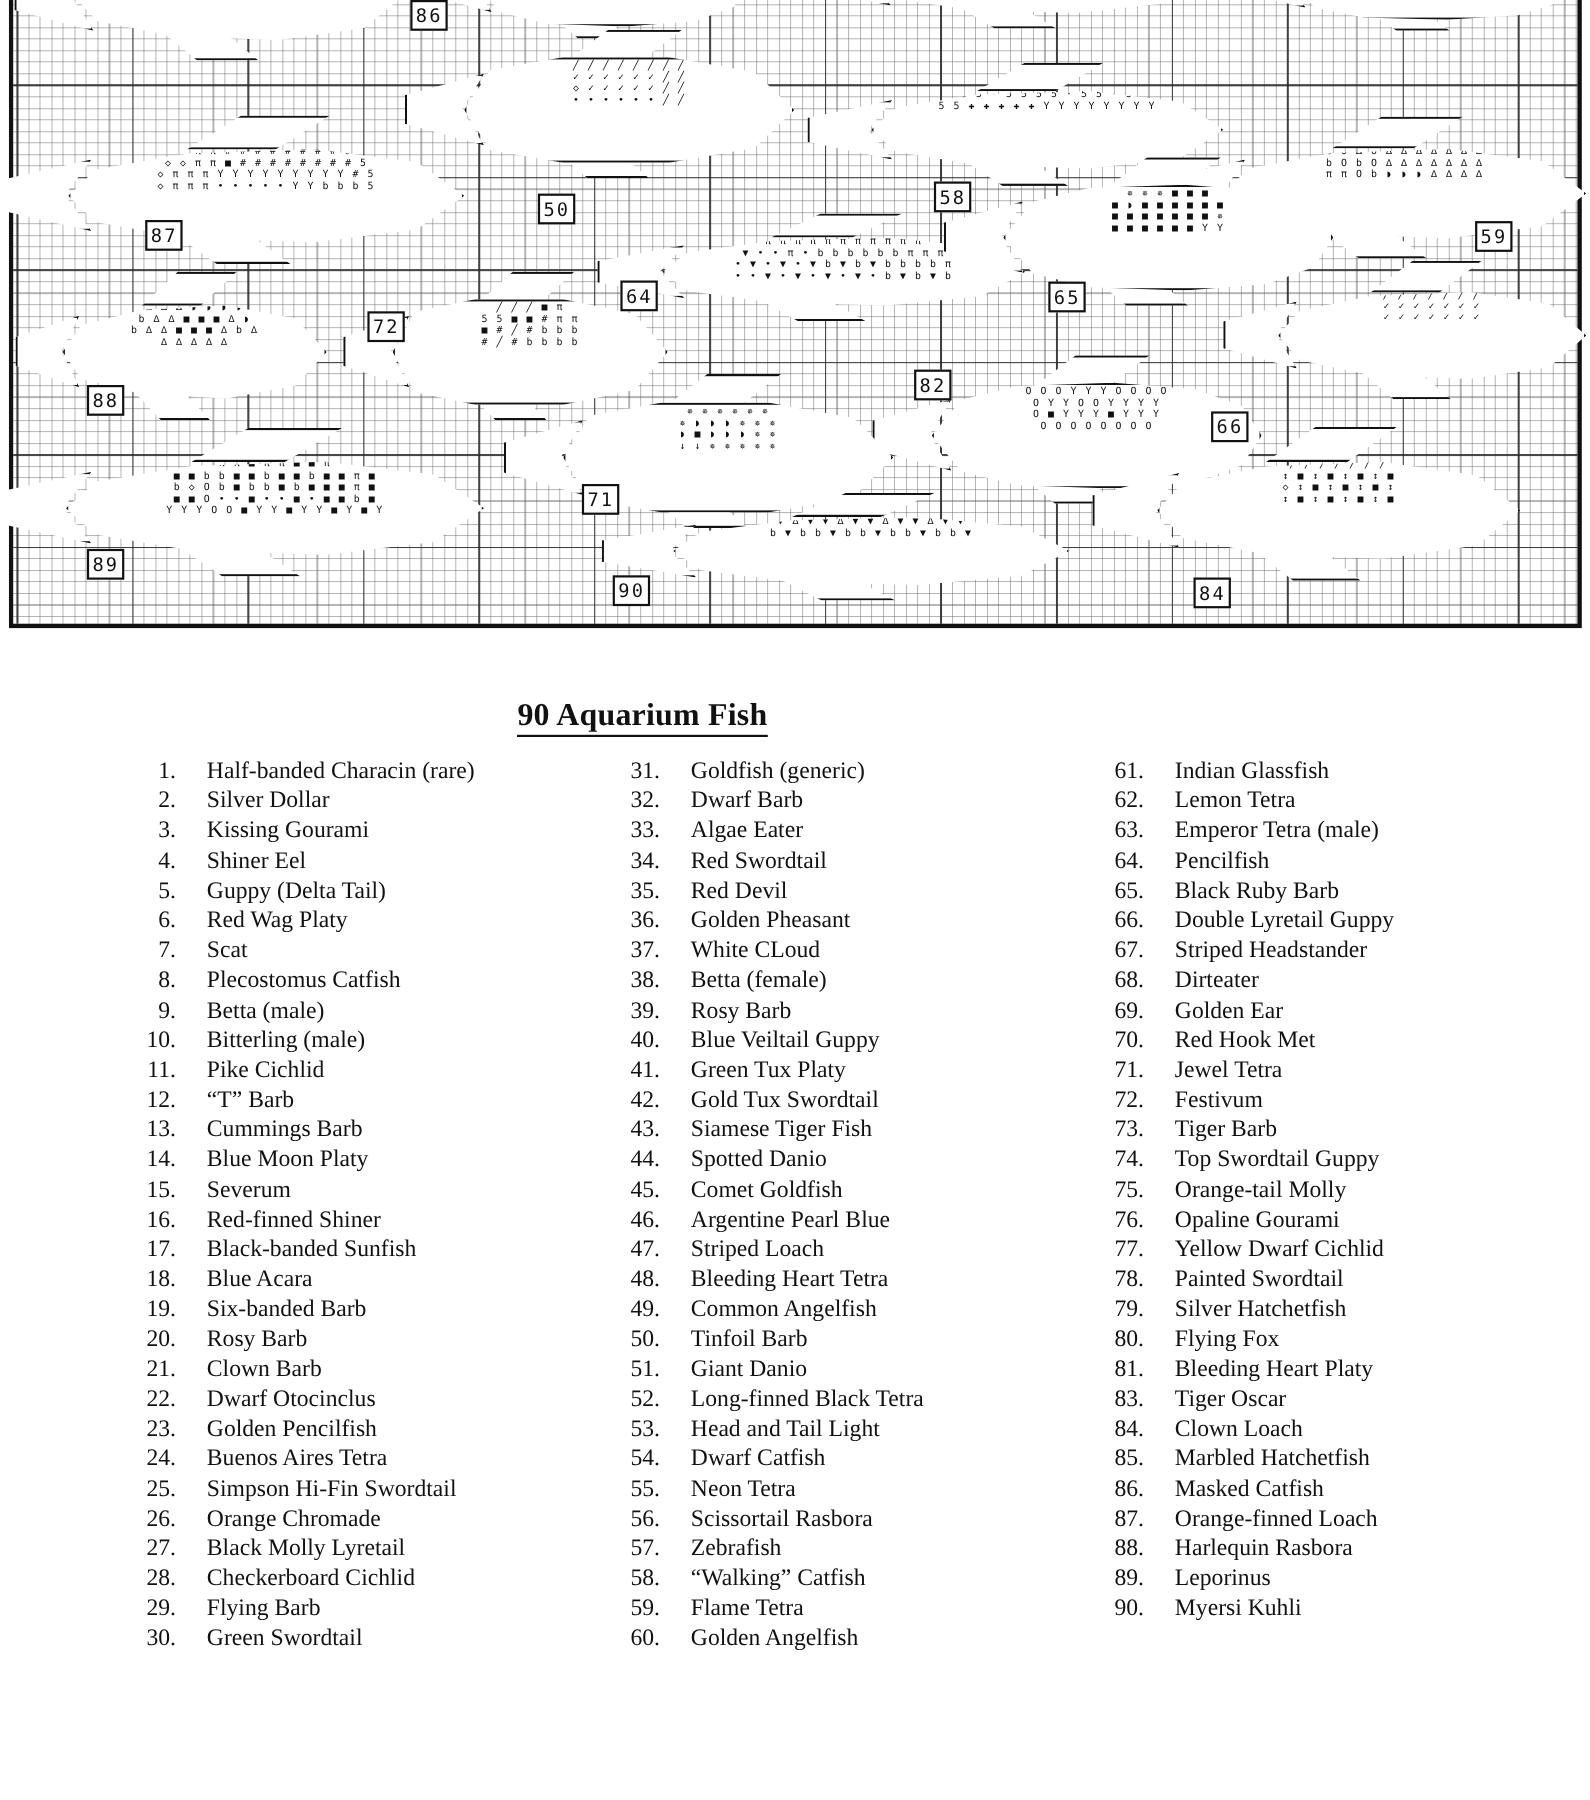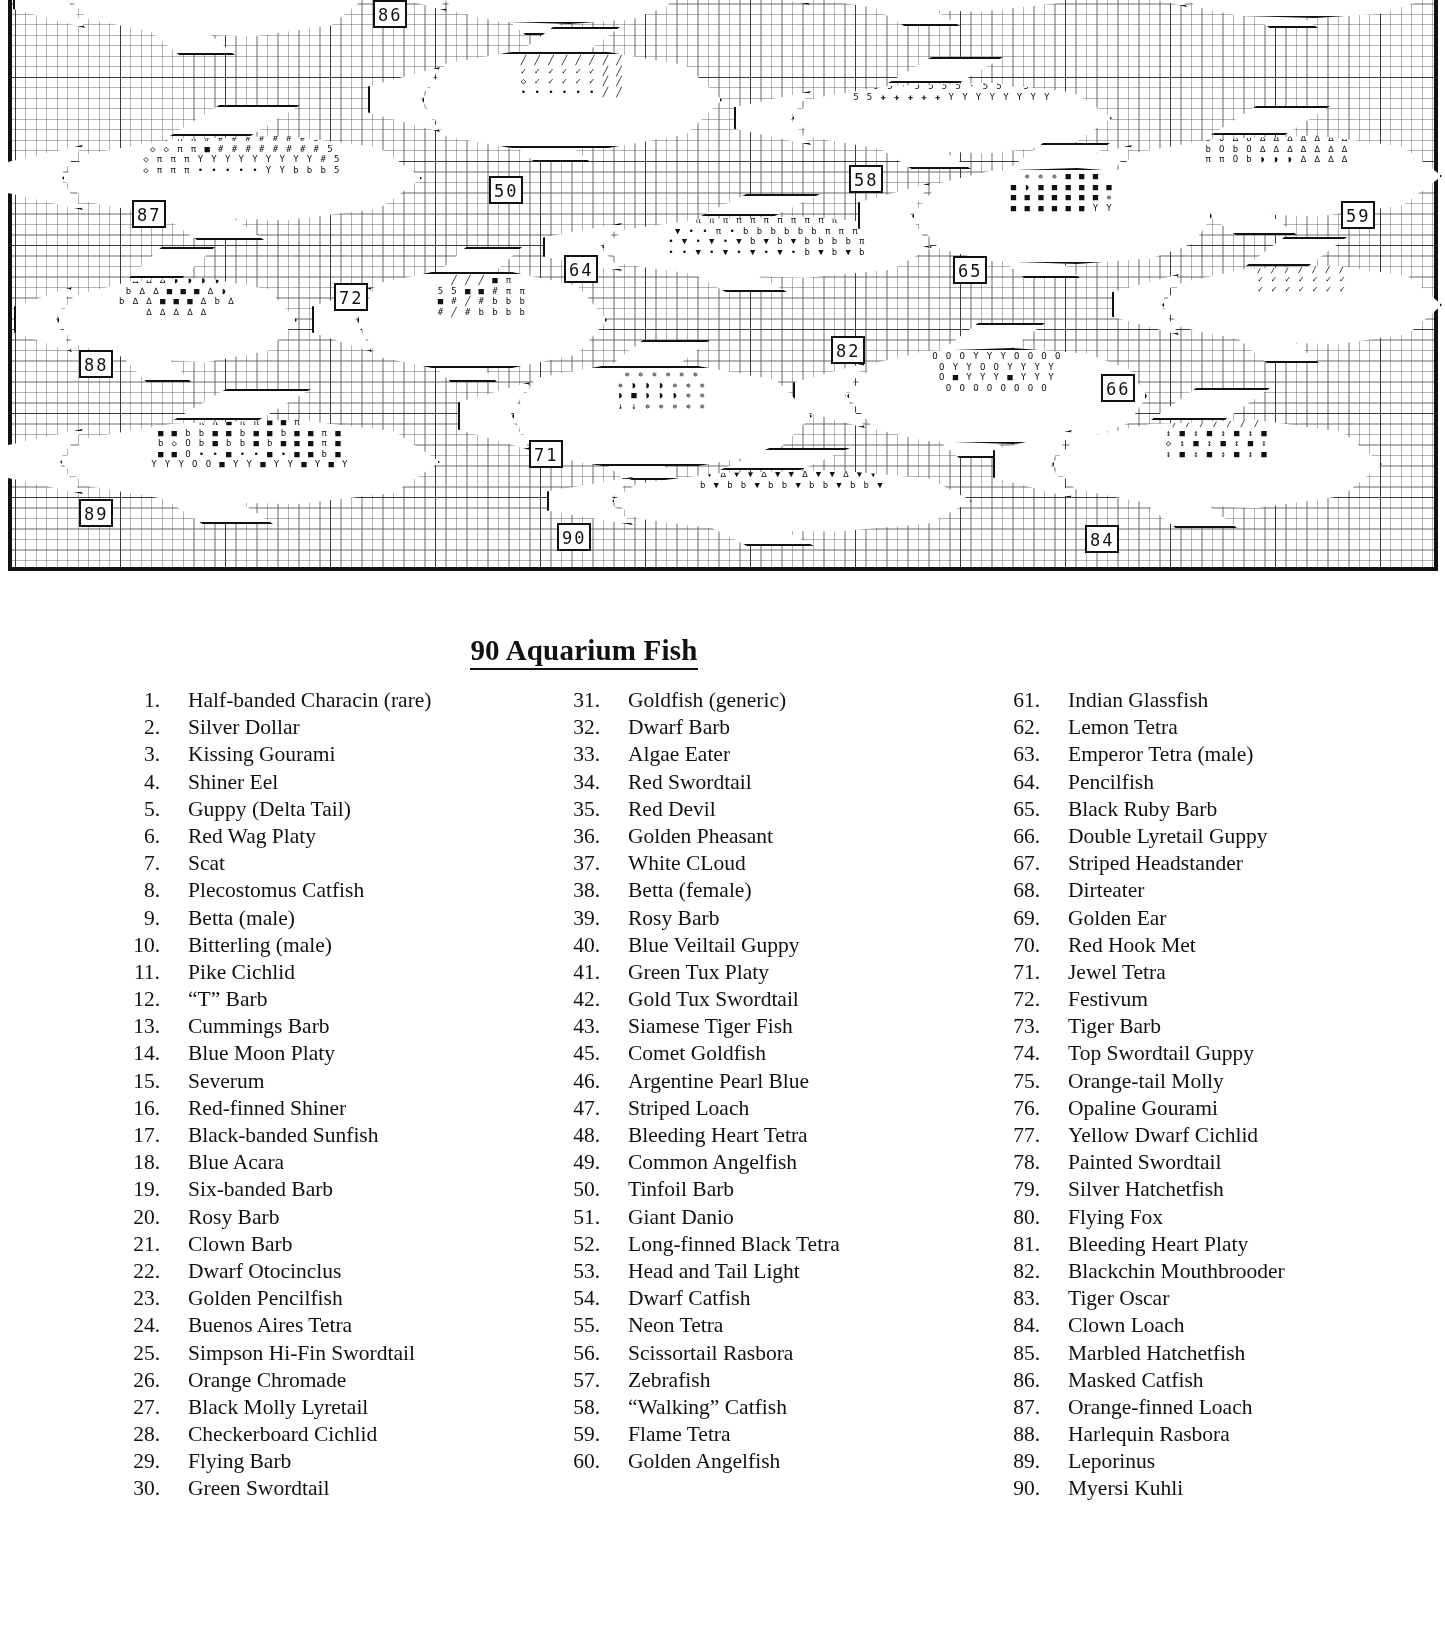--- a/index.html
+++ b/index.html
@@ -459,20 +459,24 @@
       </div>
       <div class="legend-row">
         <span class="legend-num">42.</span>
         <span class="legend-name">Gold Tux Swordtail</span>
       </div>
       <div class="legend-row">
         <span class="legend-num">43.</span>
         <span class="legend-name">Siamese Tiger Fish</span>
       </div>
       <div class="legend-row">
+        <span class="legend-num">44.</span>
+        <span class="legend-name">Spotted Danio</span>
+      </div>
+      <div class="legend-row">
         <span class="legend-num">45.</span>
         <span class="legend-name">Comet Goldfish</span>
       </div>
       <div class="legend-row">
         <span class="legend-num">46.</span>
         <span class="legend-name">Argentine Pearl Blue</span>
       </div>
       <div class="legend-row">
         <span class="legend-num">47.</span>
         <span class="legend-name">Striped Loach</span>
@@ -609,24 +613,20 @@
       </div>
       <div class="legend-row">
         <span class="legend-num">80.</span>
         <span class="legend-name">Flying Fox</span>
       </div>
       <div class="legend-row">
         <span class="legend-num">81.</span>
         <span class="legend-name">Bleeding Heart Platy</span>
       </div>
       <div class="legend-row">
-        <span class="legend-num">82.</span>
-        <span class="legend-name">Blackchin Mouthbrooder</span>
-      </div>
-      <div class="legend-row">
         <span class="legend-num">83.</span>
         <span class="legend-name">Tiger Oscar</span>
       </div>
       <div class="legend-row">
         <span class="legend-num">84.</span>
         <span class="legend-name">Clown Loach</span>
       </div>
       <div class="legend-row">
         <span class="legend-num">85.</span>
         <span class="legend-name">Marbled Hatchetfish</span>

